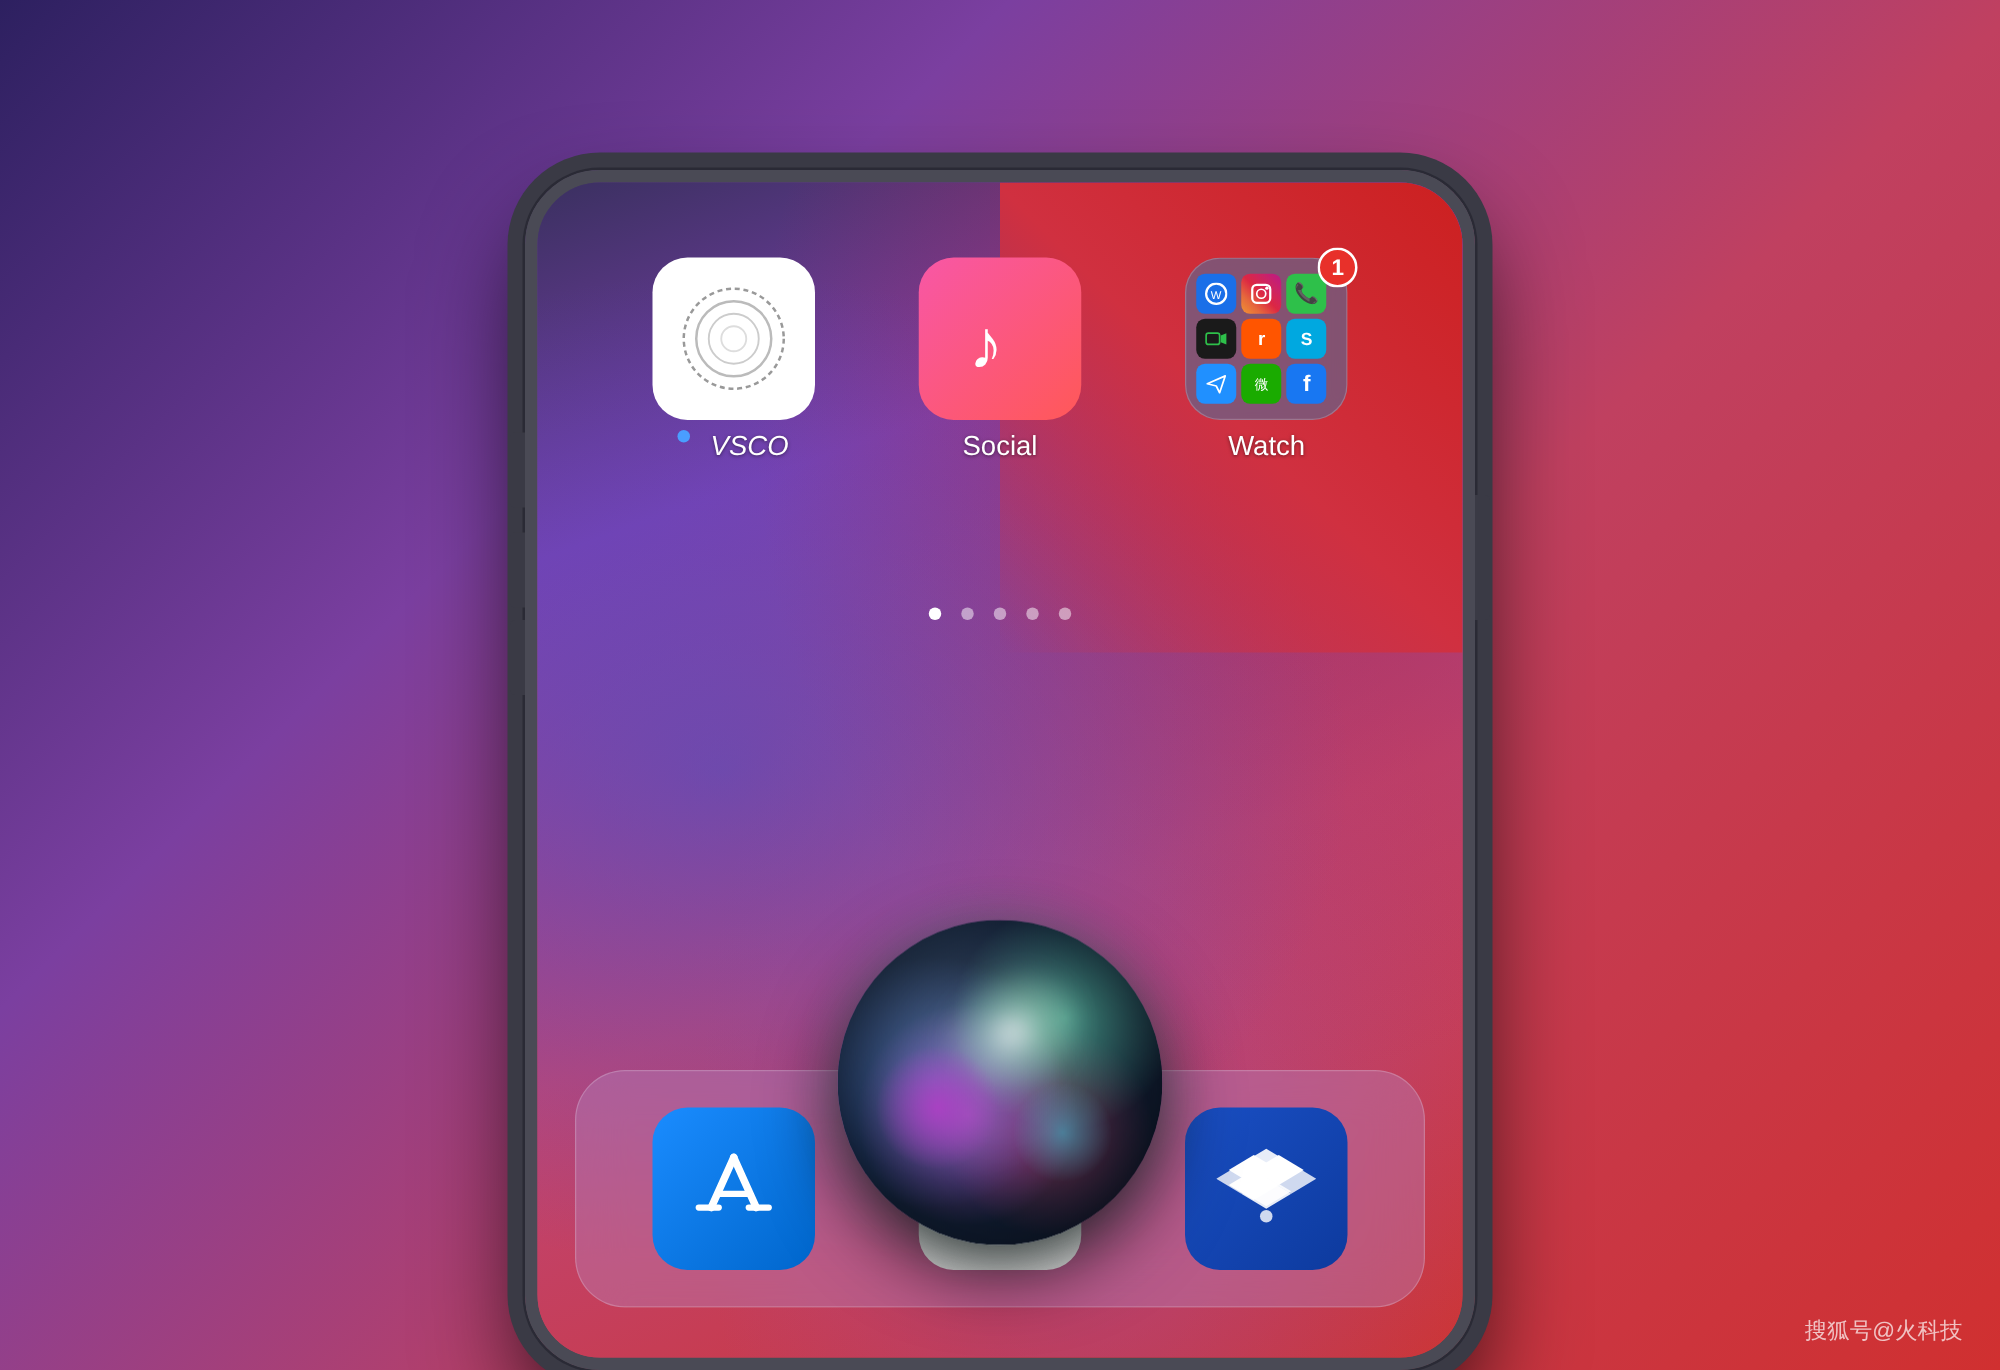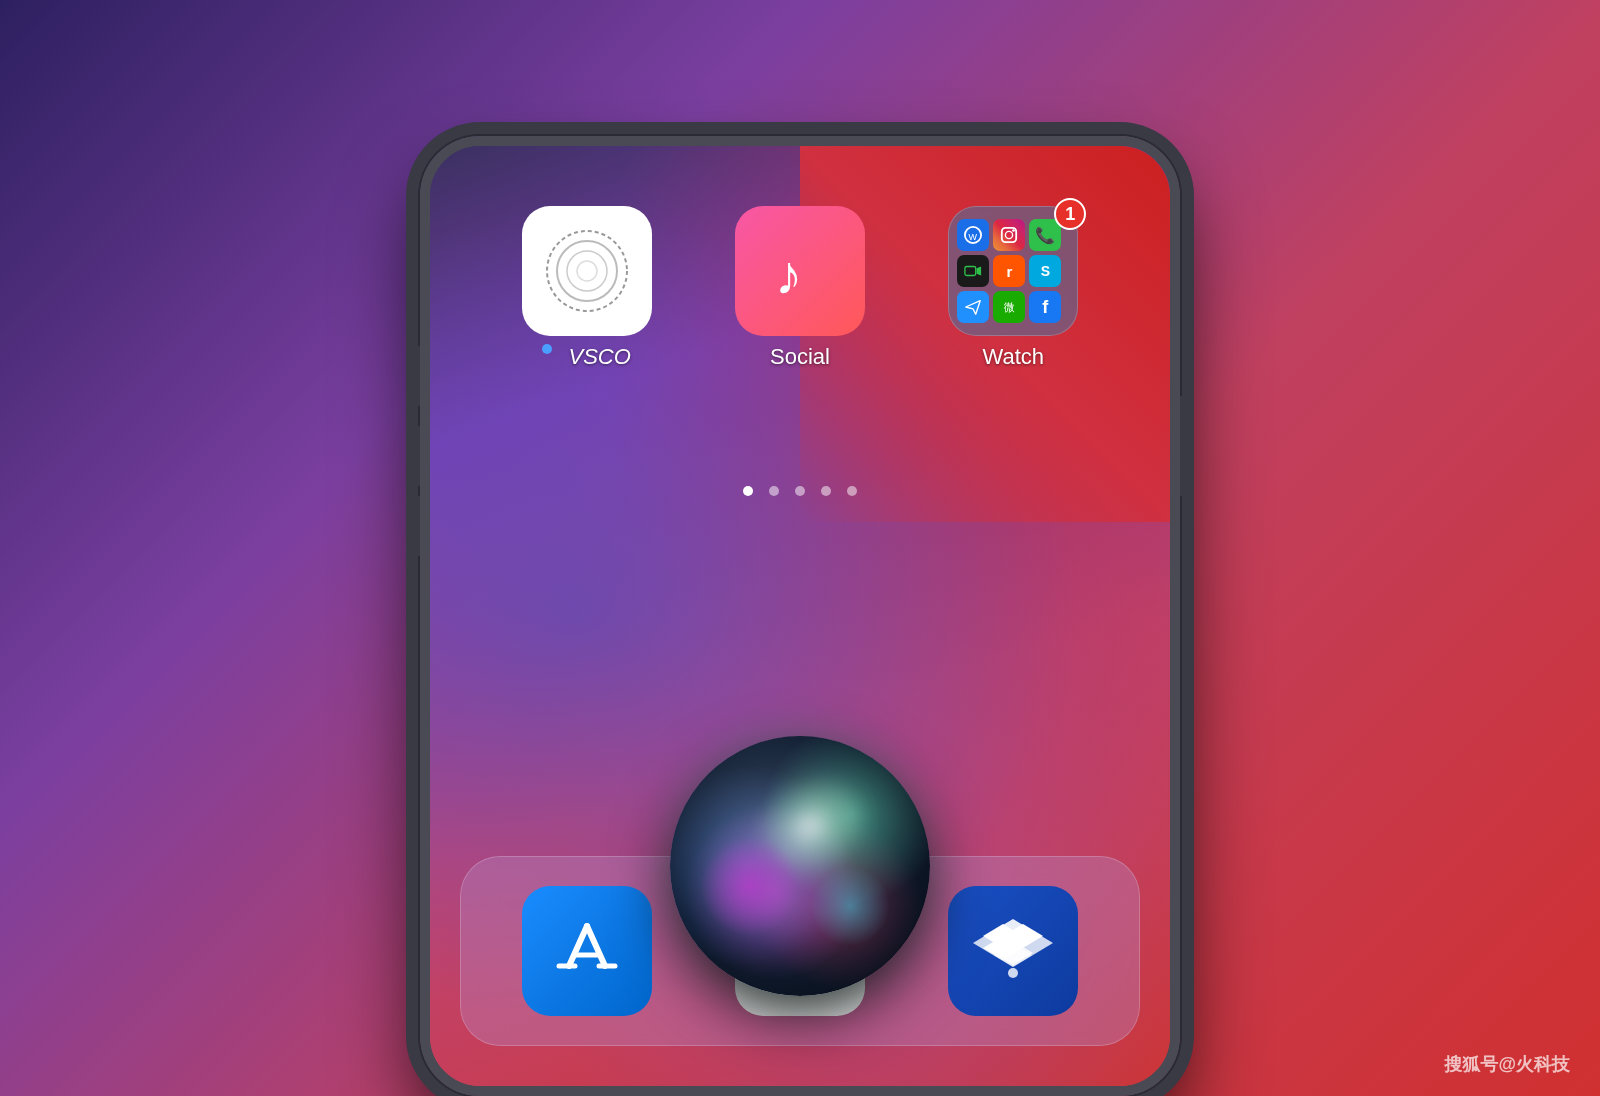--- a/index.html
+++ b/index.html
@@ -307,21 +307,21 @@
       border-radius: 50%;
     }
 
     
     .watermark {
       position: absolute;
       bottom: 20px;
       right: 30px;
       color: rgba(255,255,255,0.7);
       font-size: 18px;
-      font-weight: 700;
+      font-weight: 400;
     }
 
     
     .vsco-label-wrapper {
       position: relative;
       display: flex;
       align-items: flex-start;
       gap: 16px;
       font-style: italic;
     }

